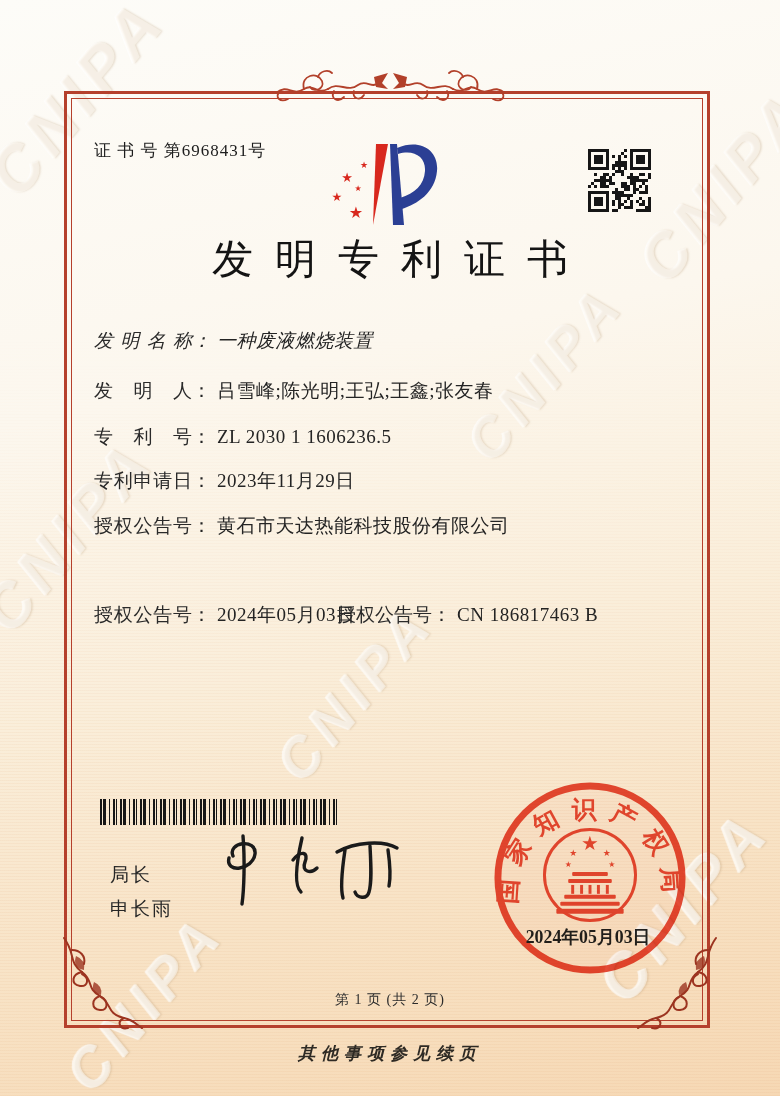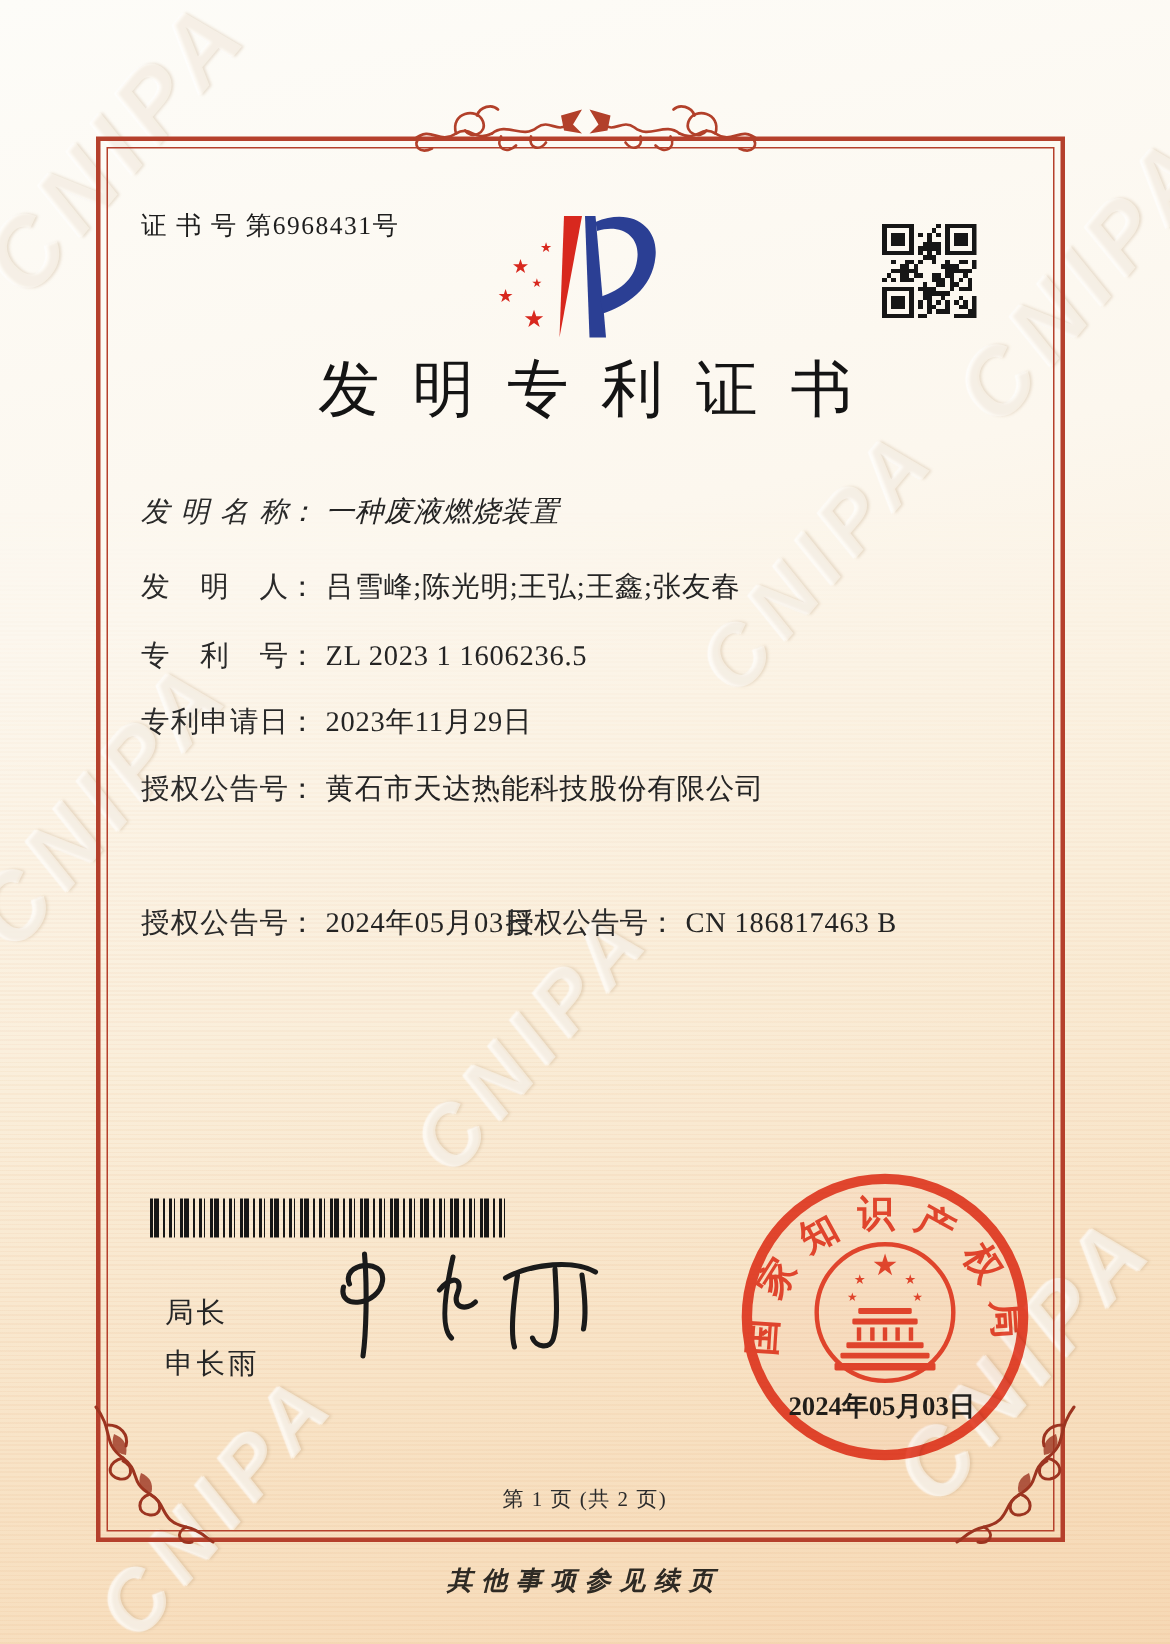--- a/index.html
+++ b/index.html
@@ -181,21 +181,21 @@
 
   <div class="title">发明专利证书</div>
 
   <div class="frow r1">
     <span class="flabel">发明名称</span><span class="colon">：</span><span class="fvalue">一种废液燃烧装置</span>
   </div>
   <div class="frow r2">
     <span class="flabel">发明人</span><span class="colon">：</span><span class="fvalue">吕雪峰;陈光明;王弘;王鑫;张友春</span>
   </div>
   <div class="frow r3">
-    <span class="flabel">专利号</span><span class="colon">：</span><span class="fvalue">ZL 2023 1 1606236.5</span>
+    <span class="flabel">专利号</span><span class="colon">：</span><span class="fvalue">ZL 2030 1 1606236.5</span>
   </div>
   <div class="frow r4">
     <span class="flabel">专利申请日</span><span class="colon">：</span><span class="fvalue">2023年11月29日</span>
   </div>
   <div class="frow r5">
     <span class="flabel">授权公告号</span><span class="colon">：</span><span class="fvalue">黄石市天达热能科技股份有限公司</span>
   </div>
   <div class="r7wrap">
     <span>
       <span class="flabel">授权公告号</span><span class="colon">：</span><span class="fvalue">2024年05月03日</span>

